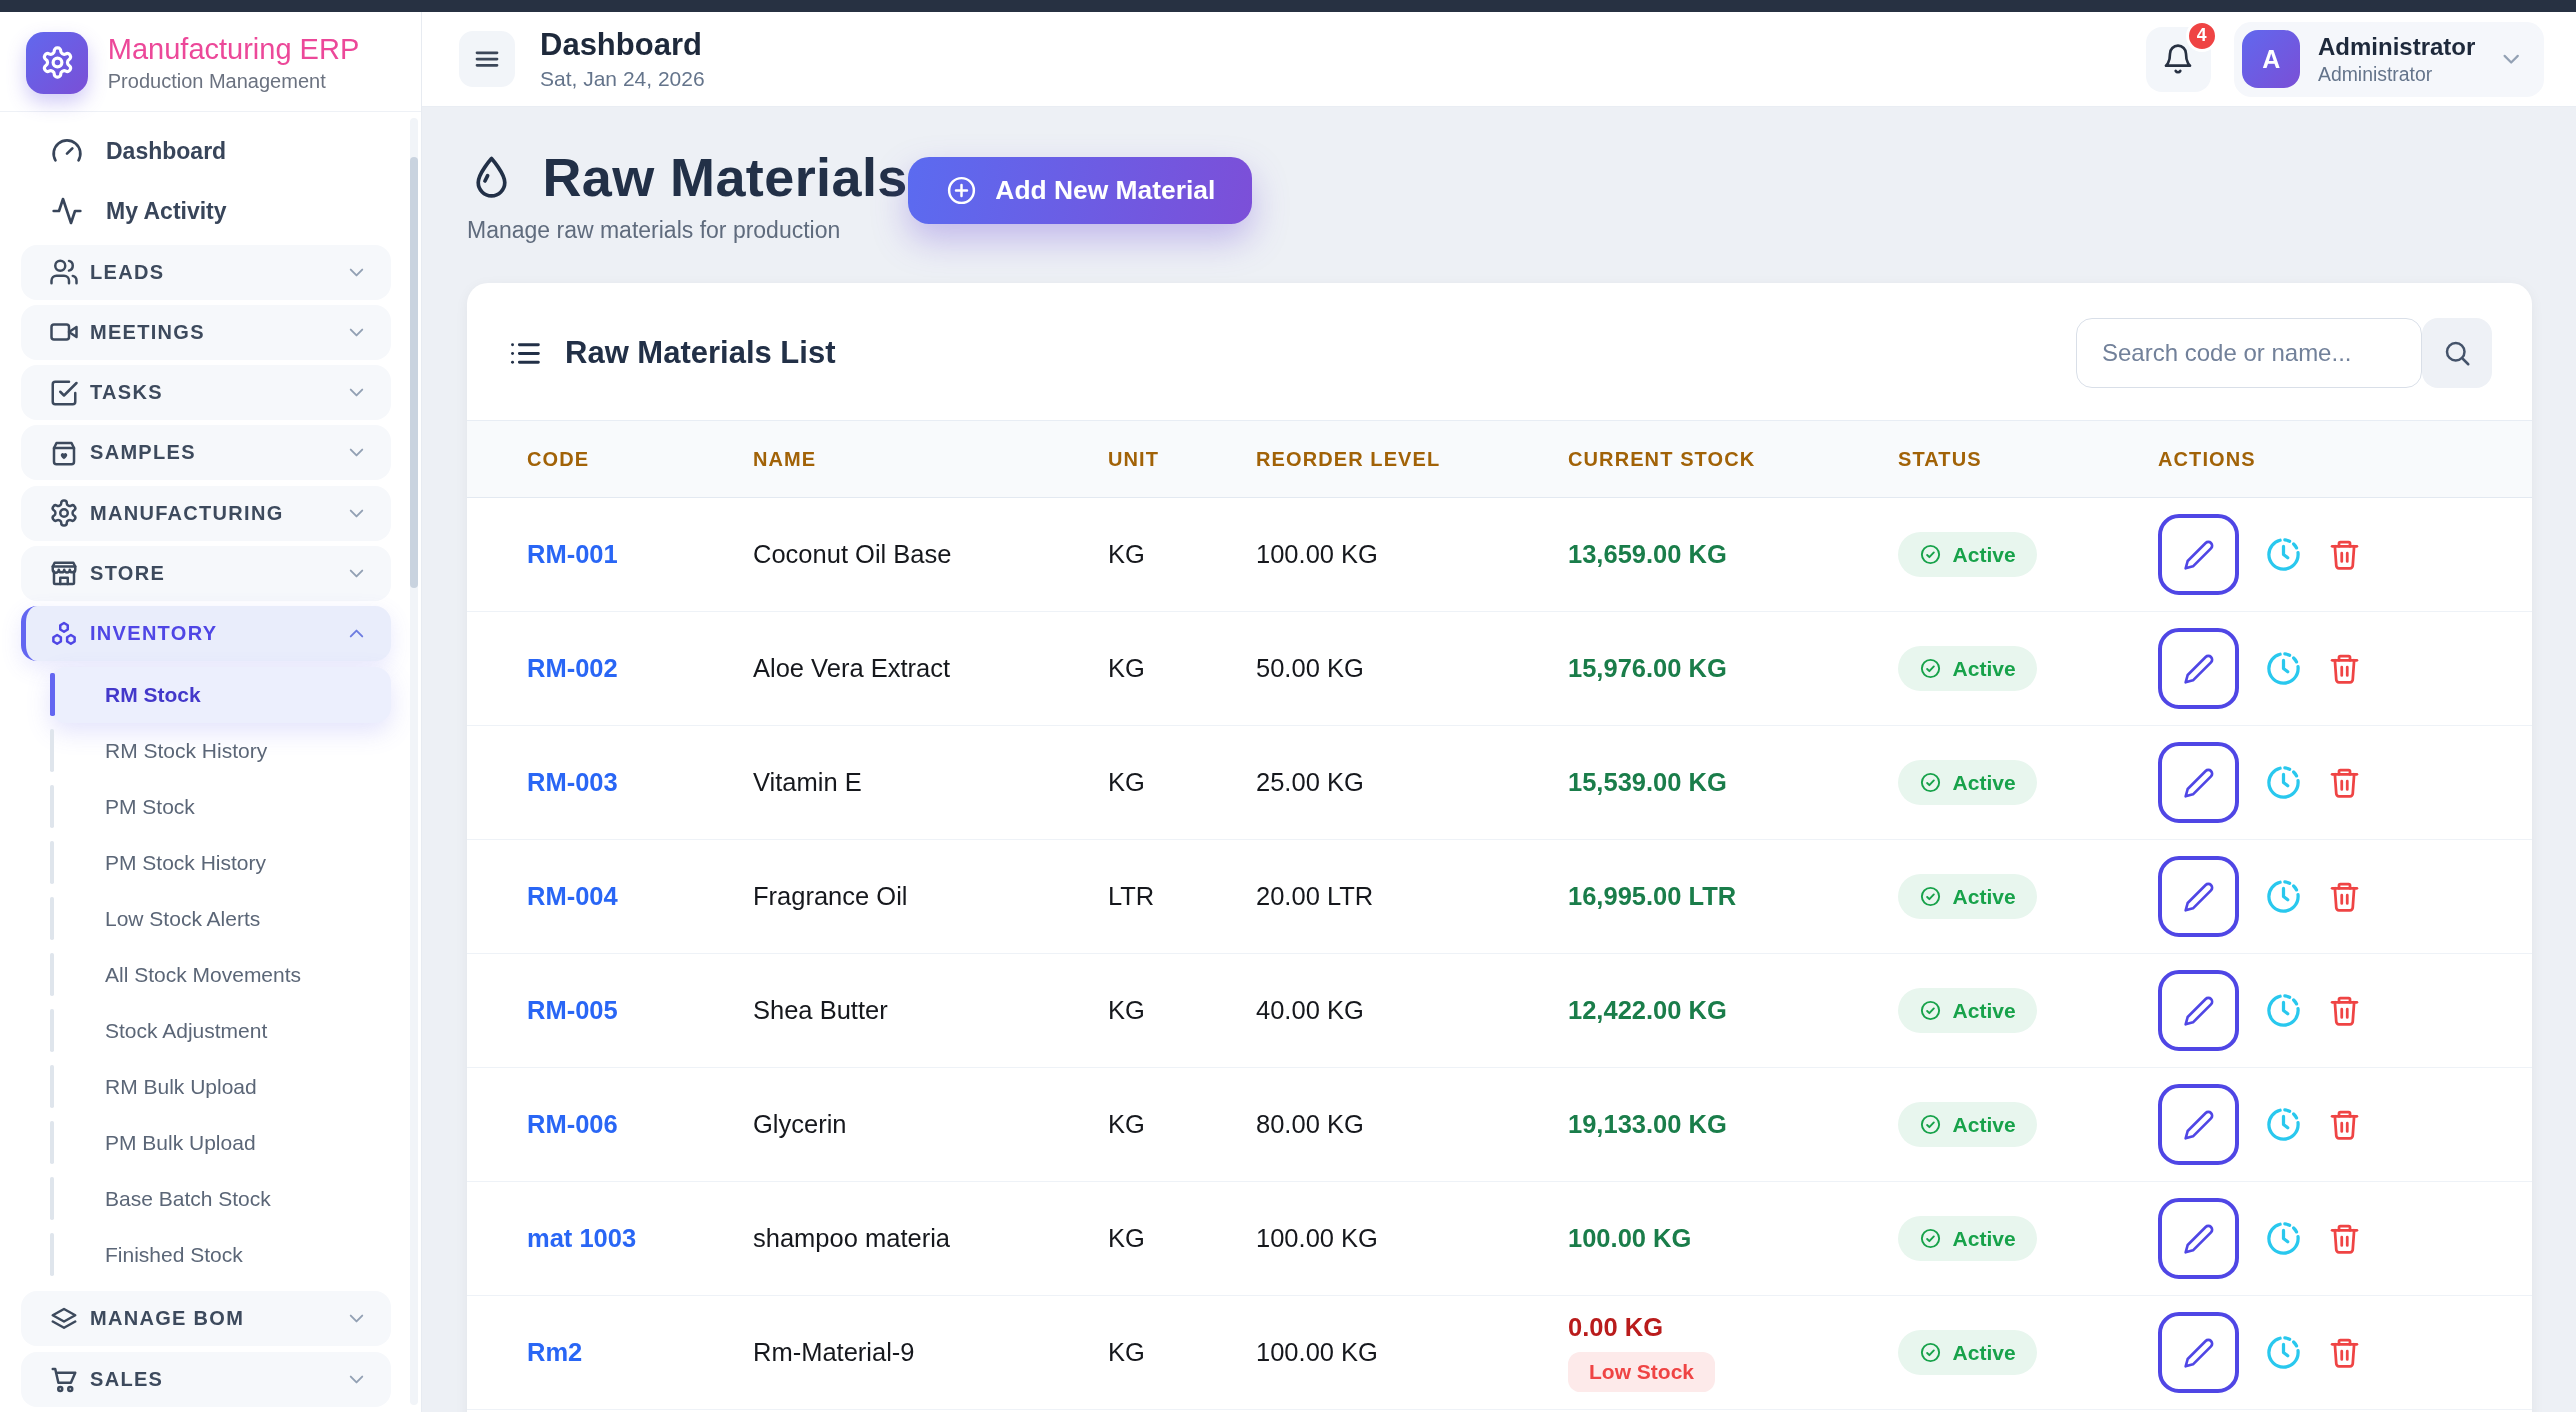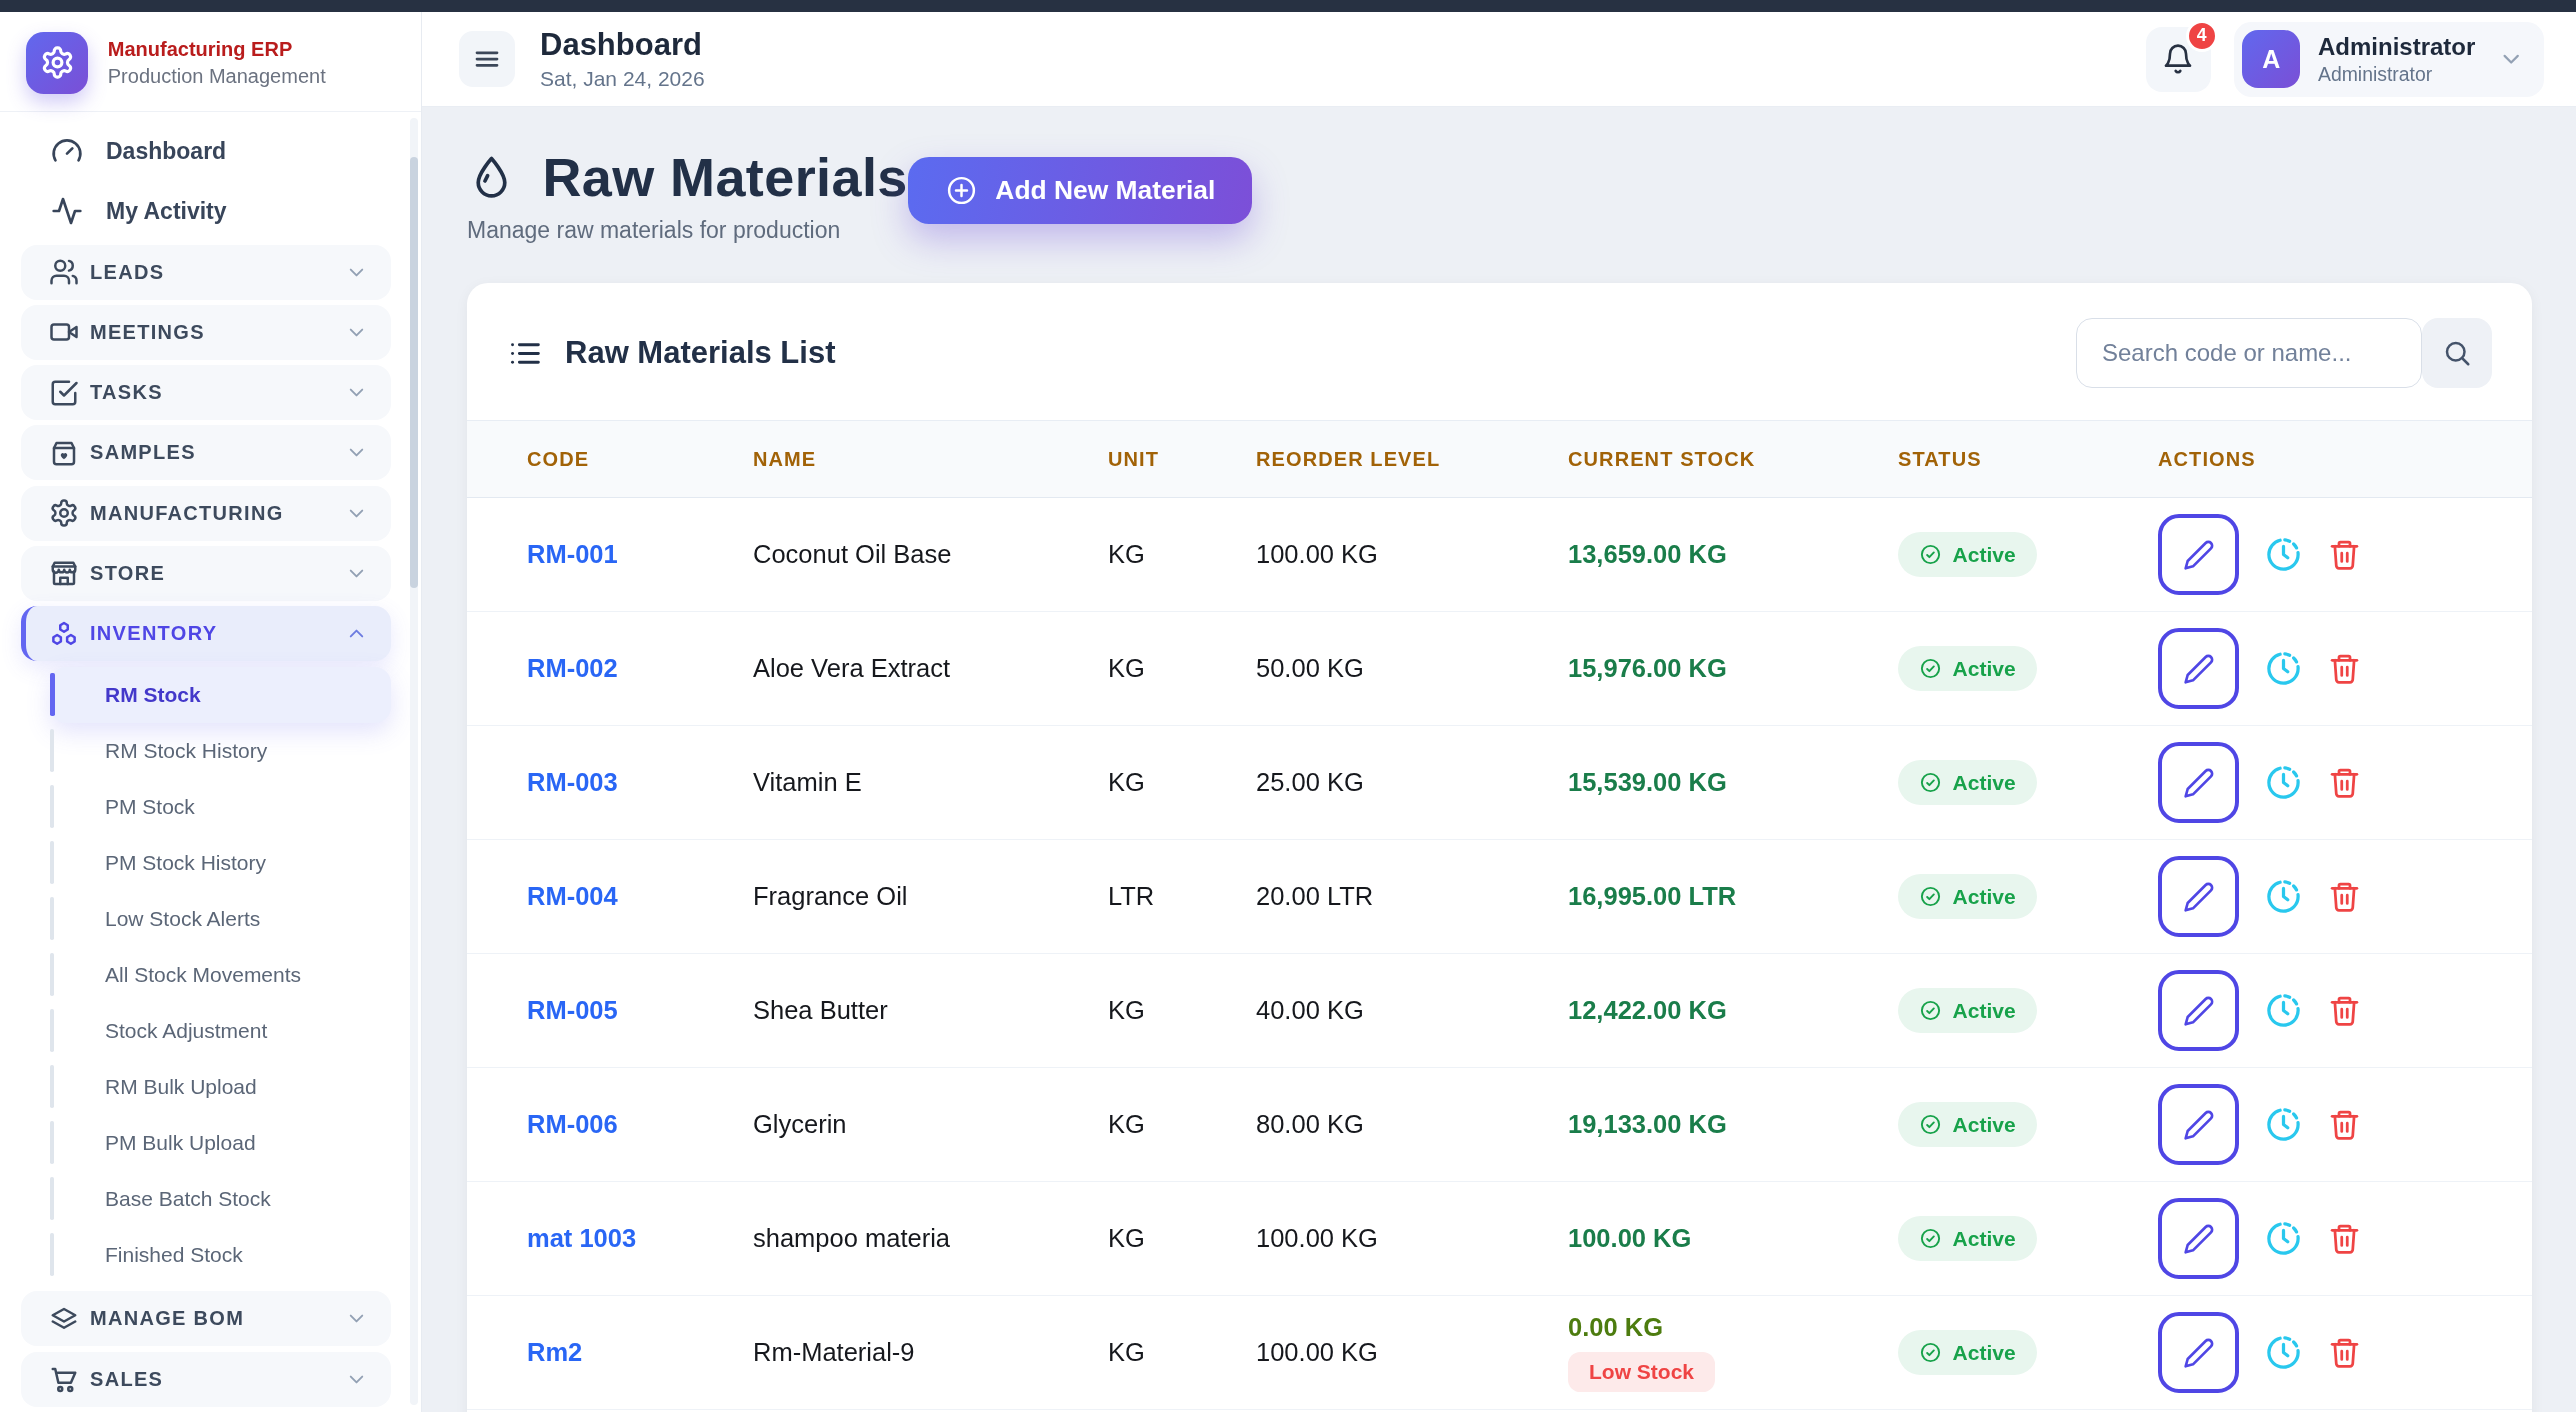--- a/index.html
+++ b/index.html
@@ -13,21 +13,21 @@
   .topstrip{height:12.3px;background:#273142;width:100%;}
   .app{display:flex;height:1400px;}
 
   
   .sidebar{width:422px;background:#ffffff;border-right:1.8px solid #e7ebf1;position:relative;flex:none;}
   .sb-track{position:absolute;right:2.6px;top:106px;bottom:7px;width:8.8px;border-radius:5.3px;background:#f1f4f8;}
   .sb-thumb{position:absolute;right:2.6px;top:145px;height:431px;width:8.8px;border-radius:5.3px;background:#c9d3df;}
   .brand{display:flex;align-items:center;gap:19.4px;padding:19.4px 25px 17.6px 26.4px;border-bottom:1.8px solid #eef1f6;}
   .logo{width:62px;height:62px;border-radius:17.6px;background:linear-gradient(135deg,#6168ee 0%,#7a4fd6 100%);
         display:flex;align-items:center;justify-content:center;color:#ffffff;box-shadow:0 8.8px 19.4px rgba(106,86,227,.30);}
-  .brand-name{font-size:20px;font-weight:bold;color:#b91c1c;line-height:1.2;}
+  .brand-name{font-size:29px;font-weight:normal;color:#ec4899;line-height:1.2;}
   .brand-sub{font-size:20px;color:#6b7280;margin-top:3.5px;}
   nav{padding:8.8px 30px 0 21px;}
   .simple{display:flex;align-items:center;gap:23px;height:60px;padding-left:30px;
           font-size:23px;font-weight:600;color:#38455a;}
   .simple svg{width:32px;height:32px;color:#38455a;}
   .pill{display:flex;align-items:center;gap:11px;height:55px;border-radius:16px;background:#f6f8fb;
         margin:3.5px 0 5.3px;padding:0 23px 0 28px;font-size:20px;font-weight:bold;letter-spacing:1.3px;color:#3d4a5d;}
   .pill svg.ic{width:30px;height:30px;color:#3d4a5d;}
   .chev{margin-left:auto;width:23px;height:23px;color:#93a1b4;}
   .pill.active{background:#e9edfb;color:#4f46e5;border-left:5.3px solid #6366f1;padding-left:23px;
@@ -94,21 +94,21 @@
   table{width:100%;border-collapse:collapse;table-layout:fixed;}
   col.c1{width:286px;}col.c2{width:355px;}col.c3{width:148px;}col.c4{width:312px;}
   col.c5{width:330px;}col.c6{width:260px;}col.c7{width:375px;}
   thead th{background:#f8fafc;border-top:1.8px solid #e8edf4;border-bottom:1.8px solid #e3e9f1;height:77px;
            text-align:left;font-size:20px;font-weight:bold;letter-spacing:1.1px;color:#a16207;padding:0;}
   th.first,td.first{padding-left:60px;}
   tbody td{border-bottom:1.8px solid #eef2f7;height:104px;padding:16px 8.8px 16px 0;vertical-align:middle;}
   .code{font-size:25.5px;font-weight:bold;color:#2966f5;text-decoration:none;display:inline-block;}
   .nm,.un,.re{font-size:25.5px;color:#16181d;}
   .stock{font-size:25.5px;font-weight:bold;color:#1a7d4a;}
-  .stock.red{color:#4d7c0f;}
+  .stock.red{color:#b91c1c;}
   .lowbadge{display:inline-block;margin-top:10.6px;background:#fdeaea;color:#ef4444;font-size:21px;font-weight:bold;
             padding:8px 21px;border-radius:12.3px;}
   .statusbadge{display:inline-flex;align-items:center;gap:10.6px;background:#e8f6ee;color:#17a24a;font-size:21px;
                font-weight:600;padding:10.6px 21px;border-radius:880px;}
   .statusbadge svg{width:23px;height:23px;}
   .actions{display:flex;align-items:center;gap:25px;}
   .editbtn{width:81px;height:81px;border-radius:21px;border:4.4px solid #4f46e5;background:#ffffff;display:flex;
            align-items:center;justify-content:center;color:#4f46e5;cursor:pointer;}
   .editbtn svg{width:32px;height:32px;}
   .iconbtn{border:none;background:transparent;padding:0;cursor:pointer;display:flex;align-items:center;justify-content:center;}

